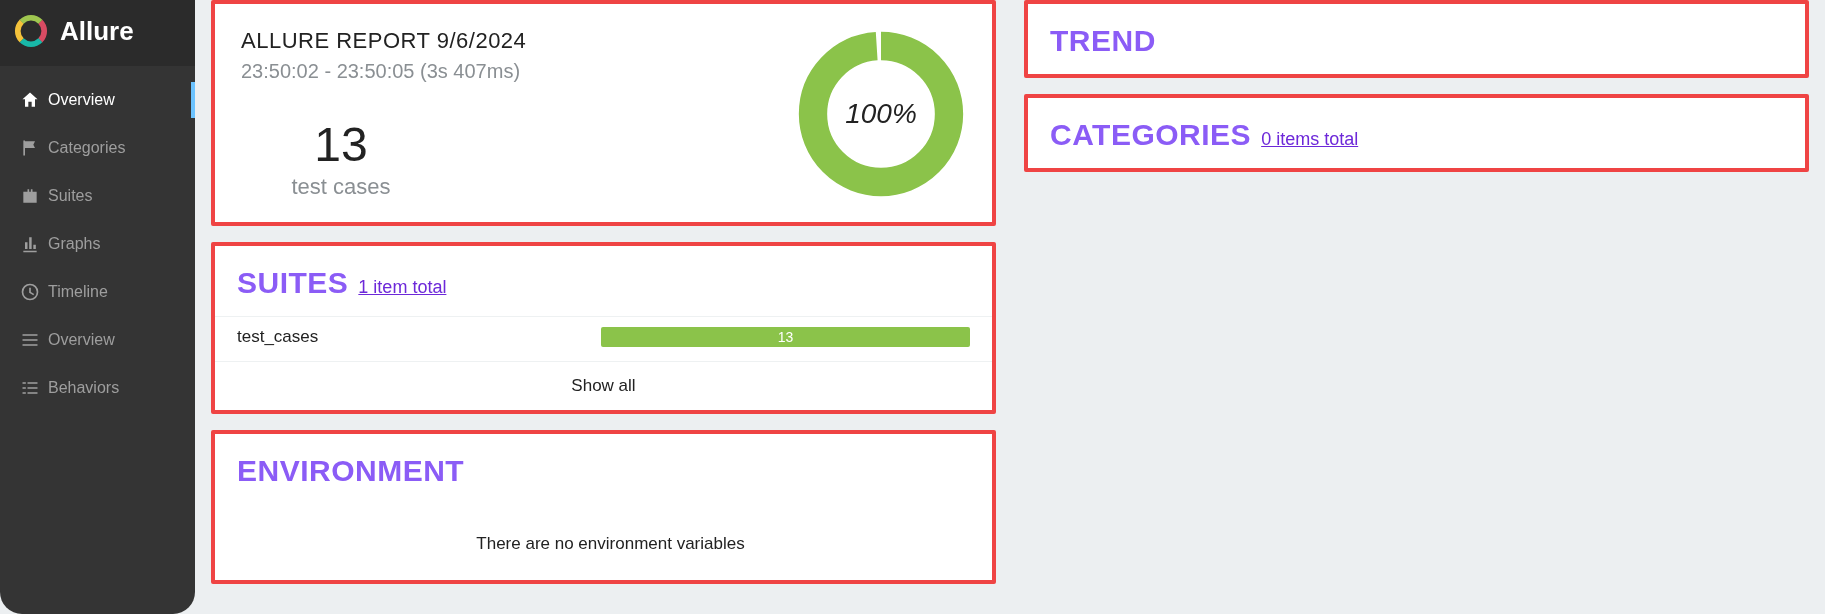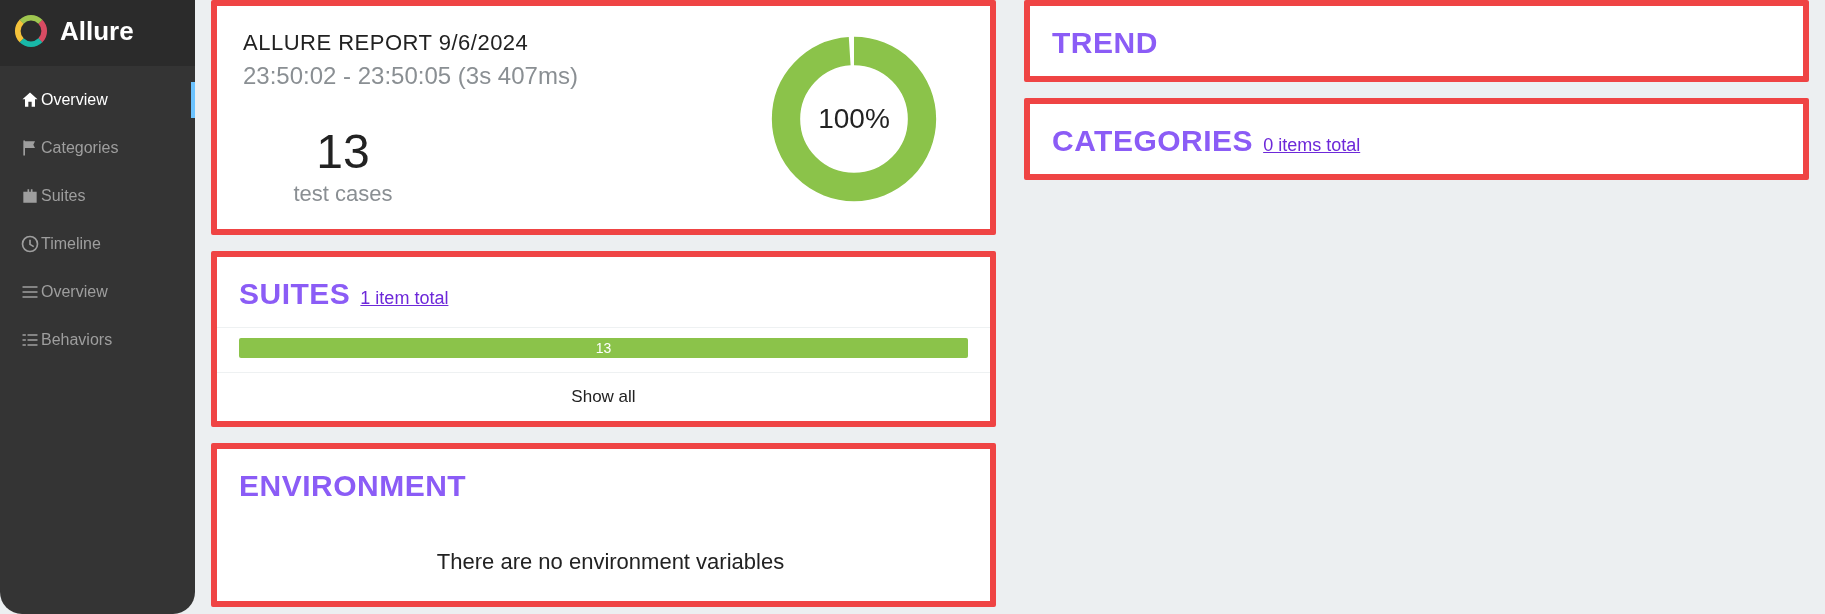--- a/index.html
+++ b/index.html
@@ -29,21 +29,21 @@
     padding: 14px 16px 18px 14px;
     background: #2b2b2b;
   }
   .brand-logo { width: 34px; height: 34px; }
   .brand-name { font-size: 26px; font-weight: 600; color: #fff; }
 
   .nav { padding-top: 10px; }
   .nav-item {
     display: flex;
     align-items: center;
-    gap: 1px;
+    gap: 8px;
     padding: 14px 16px 14px 20px;
     color: #9e9e9e;
     font-size: 16px;
     cursor: pointer;
     position: relative;
   }
   .nav-item .icon { width: 20px; height: 20px; display: inline-flex; align-items: center; justify-content: center; }
   .nav-item.active { color: #fff; }
   .nav-item.active::after {
     content: "";
@@ -58,33 +58,33 @@
 
   
   .content { flex: 1; overflow: auto; padding: 0; }
   .grid { display: flex; gap: 16px; padding: 0 0 0 0; }
   .col { flex: 1; display: flex; flex-direction: column; gap: 16px; padding: 0 0 16px 0; }
   .col.left { padding-left: 16px; padding-right: 6px; }
   .col.right { padding-right: 16px; padding-left: 6px; }
 
   .card {
     background: #fff;
-    border: 6px solid #ef4444;
+    border: 4px solid #ef4444;
     border-radius: 2px;
   }
 
   
   .summary { padding: 24px 26px 22px 26px; display: flex; }
   .summary-left { flex: 1; }
   .summary-title { font-size: 22px; font-weight: 400; letter-spacing: 0.5px; color: #222; }
-  .summary-sub { font-size: 24px; color: #8a8f93; margin-top: 6px; }
+  .summary-sub { font-size: 20px; color: #8a8f93; margin-top: 6px; }
   .summary-count { margin-top: 34px; text-align: center; width: 200px; }
   .summary-count .num { font-size: 48px; font-weight: 400; color: #222; }
   .summary-count .lbl { font-size: 22px; color: #8a8f93; margin-top: 2px; }
-  .donut-wrap { width: 220px; display: flex; align-items: center; justify-content: center; }
+  .donut-wrap { width: 220px; display: flex; align-items: center; justify-content: flex-end; font-style: italic; }
   .donut { position: relative; width: 170px; height: 170px; }
   .donut svg { width: 170px; height: 170px; transform: rotate(-90deg); }
   .donut .center-label {
     position: absolute; inset: 0; display: flex; align-items: center; justify-content: center;
     font-size: 28px; color: #222;
   }
 
   
   .section-header { padding: 20px 22px 16px 22px; display: flex; align-items: baseline; gap: 10px; }
   .section-title { font-size: 30px; font-weight: 700; letter-spacing: 0.5px; color: #8b5cf6; }
@@ -93,21 +93,21 @@
   .suite-row {
     display: flex; align-items: center; gap: 24px;
     padding: 10px 22px 14px 22px;
     border-top: 1px solid #eef1f2;
   }
   .suite-name { flex: 0 0 340px; font-size: 17px; color: #222; }
   .suite-bar { flex: 1; height: 20px; background: #8bc34a; border-radius: 2px; display: flex; align-items: center; justify-content: center; color: #fff; font-size: 14px; }
 
   .show-all { border-top: 1px solid #eef1f2; text-align: center; padding: 14px 0; font-size: 17px; color: #222; cursor: pointer; }
 
-  .env-body { padding: 10px 22px 26px 36px; text-align: center; color: #222; font-size: 22px; }
+  .env-body { padding: 10px 22px 26px 36px; text-align: center; color: #222; font-size: 17px; }
   .env-body .msg { padding-top: 20px; }
 
   .trend-body { height: 380px; display: flex; align-items: flex-end; justify-content: center; padding-bottom: 18px; }
   .trend-msg { font-size: 18px; color: #222; }
 
 </style>
 </head>
 <body>
 
 <div class="app">
@@ -145,20 +145,28 @@
         <span class="icon">
           <svg viewBox="0 0 24 24">
               <path d="M9 4h6v3h5v13H4V7h5V4zm2 0v3h2V4h-2z"></path>
             </svg>
         </span>
         <span>Suites</span>
       </div>
       <div class="nav-item">
         <span class="icon">
           <svg viewBox="0 0 24 24">
+              <path d="M4 20h16v2H4zM6 10h3v8H6zM11 4h3v14h-3zM16 13h3v5h-3z"></path>
+            </svg>
+        </span>
+        <span>Graphs</span>
+      </div>
+      <div class="nav-item">
+        <span class="icon">
+          <svg viewBox="0 0 24 24">
               <path d="M12 2a10 10 0 100 20 10 10 0 000-20zm0 2a8 8 0 110 16 8 8 0 010-16zm1 3h-2v6l5 3 1-1.7-4-2.3V7z"></path>
             </svg>
         </span>
         <span>Timeline</span>
       </div>
       <div class="nav-item">
         <span class="icon">
           <svg viewBox="0 0 24 24">
               <path d="M3 5h18v2H3zM3 11h18v2H3zM3 17h18v2H3z"></path>
             </svg>
@@ -198,20 +206,21 @@
             </div>
           </div>
         </section>
 
         <section class="card">
           <div class="section-header">
             <span class="section-title">SUITES</span>
             <span class="section-meta">1 item total</span>
           </div>
           <div class="suite-row">
+            <div class="suite-name">test_cases</div>
             <div class="suite-bar">
               <span>13</span>
             </div>
           </div>
           <div class="show-all">Show all</div>
         </section>
 
         <section class="card">
           <div class="section-header">
             <span class="section-title">ENVIRONMENT</span>

